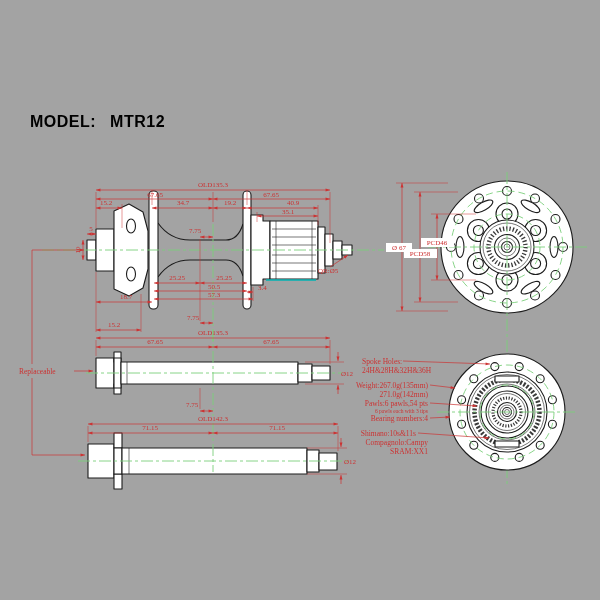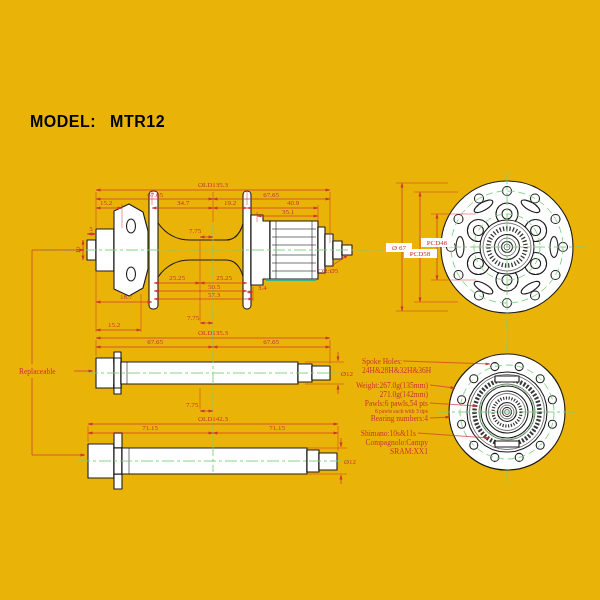--- a/index.html
+++ b/index.html
@@ -1,16 +1,16 @@
 <!DOCTYPE html>
 <html><head>
 <meta charset="utf-8">
 <style>
   html,body{margin:0;padding:0;background:#ffffff;}
-  .stage{position:relative;width:600px;height:600px;background:#eab308;overflow:hidden;}
+  .stage{position:relative;width:600px;height:600px;background:#a3a3a3;overflow:hidden;}
   .title{position:absolute;left:30px;top:113px;font:bold 16px "Liberation Sans",sans-serif;color:#000;letter-spacing:.5px;}
   .title .val{margin-left:14px;}
   svg{position:absolute;left:0;top:0;}
   
   .o{fill:#fff;stroke:#1c1c1c;stroke-width:1.1;stroke-linejoin:round;}
   .ol{fill:none;stroke:#1c1c1c;stroke-width:1.1;stroke-linejoin:round;}
   .thin{fill:none;stroke:#1c1c1c;stroke-width:0.6;}
   
   .dim{stroke:#cc3333;stroke-width:0.7;fill:none;}
   .ext{stroke:#cc3333;stroke-width:0.5;fill:none;}

